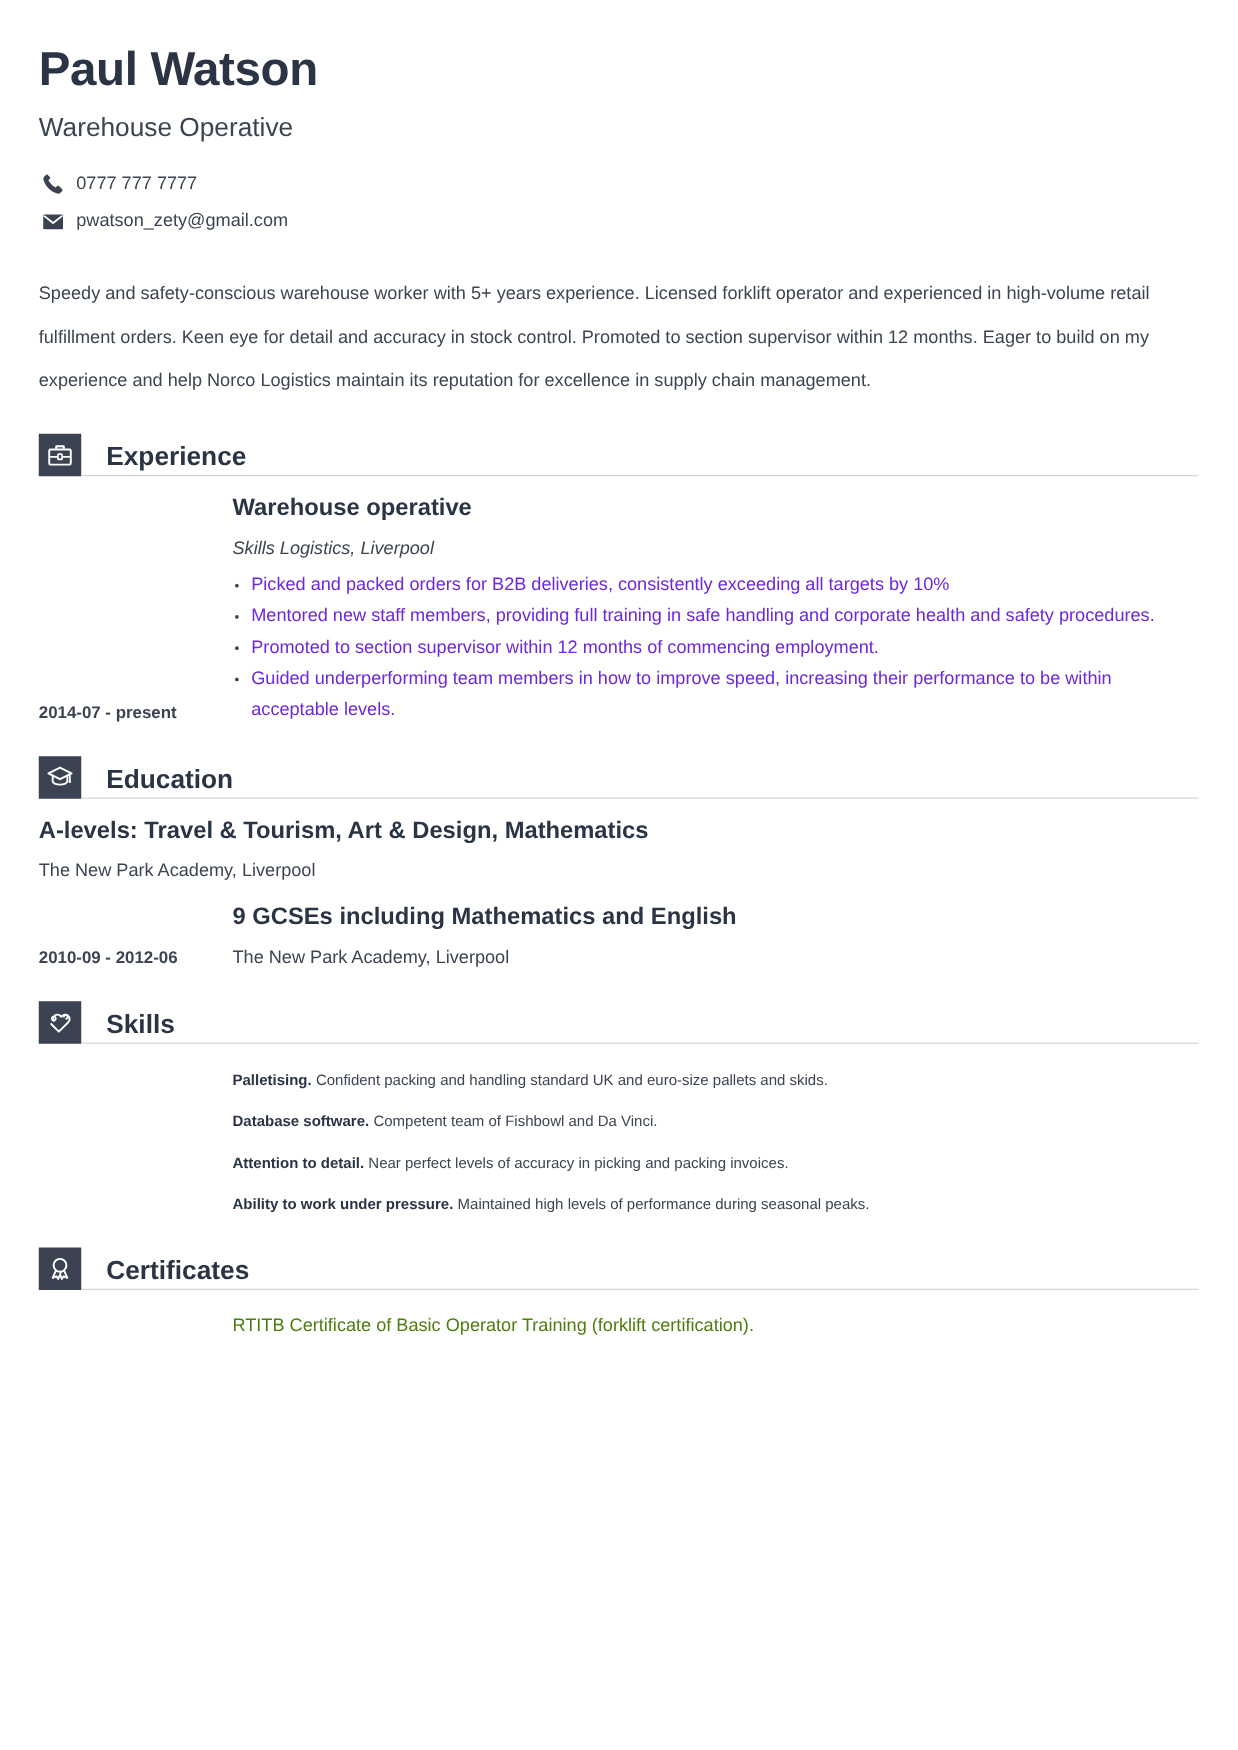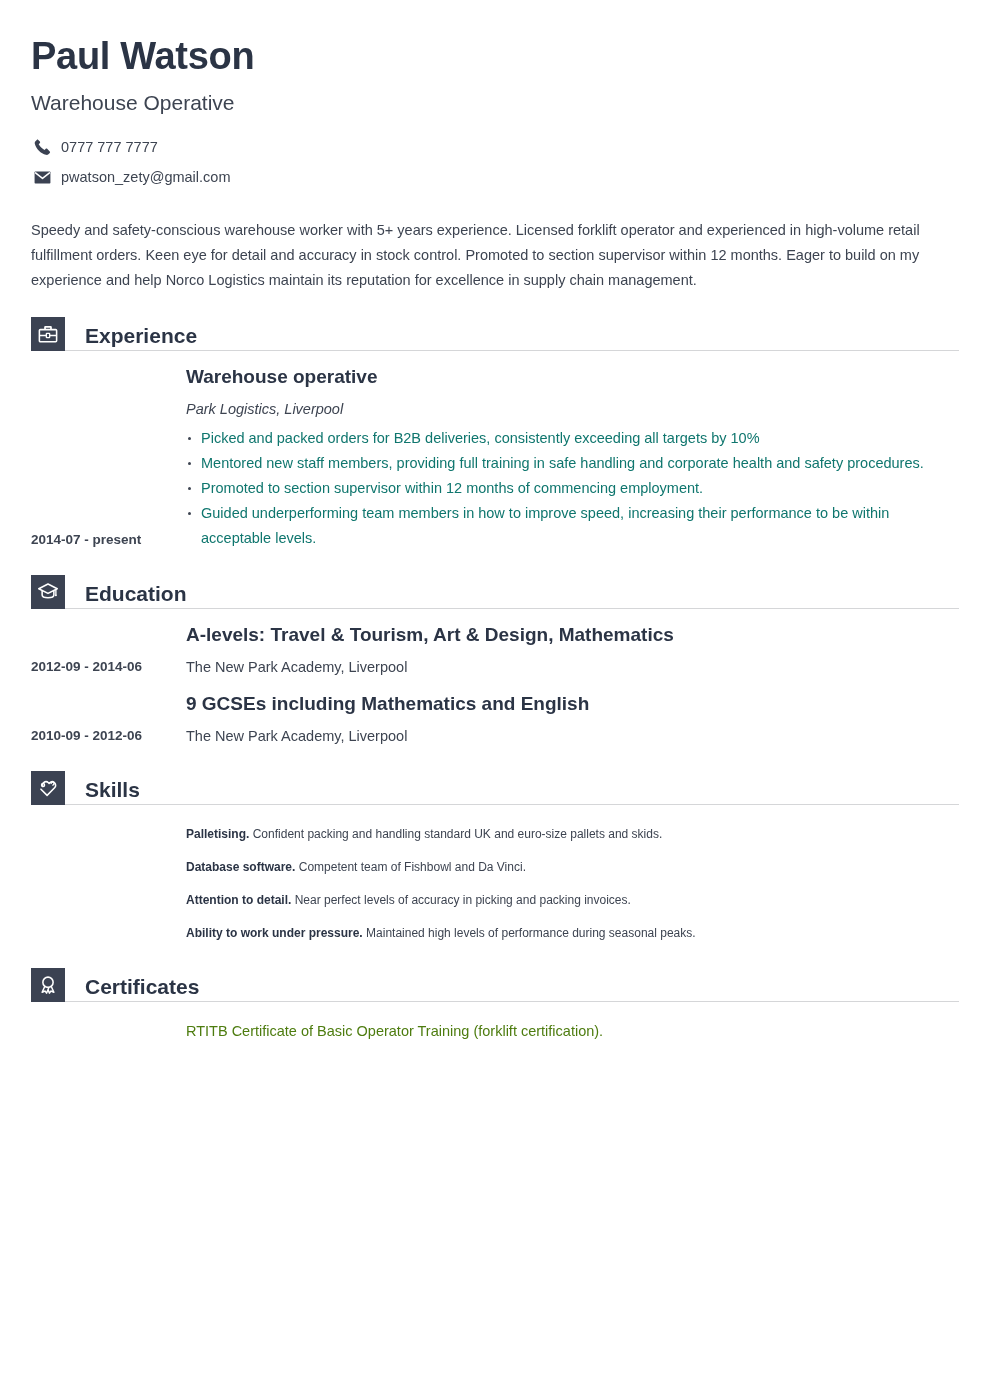--- a/index.html
+++ b/index.html
@@ -63,21 +63,21 @@
   .contact-text {
     font-size: 14.5px;
     color: #3d4451;
     line-height: 1;
   }
 
   
   .summary {
     margin-top: 30px;
     font-size: 14.5px;
-    line-height: 25px;
+    line-height: 35px;
     color: #3d4451;
     text-align: left;
   }
 
   
   .section {
     margin-top: 24px;
   }
   .section-head {
     display: flex;
@@ -153,21 +153,21 @@
   .bullets {
     list-style: none;
     margin: 6px 0 0 0;
     padding: 0;
   }
   .bullets li {
     position: relative;
     padding-left: 15px;
     font-size: 14.5px;
     line-height: 25px;
-    color: #0f766e;
+    color: #6d28d9;
     margin-top: 0;
   }
   .bullets li::before {
     content: "";
     position: absolute;
     left: 2px;
     top: 11px;
     width: 3px;
     height: 3px;
     border-radius: 50%;
@@ -249,21 +249,21 @@
         </svg>
       </span>
       <span class="section-title">Experience</span>
       <span class="section-rule"></span>
     </div>
 
     <div class="entry">
       <div class="entry-dates">2014-07 - present</div>
       <div class="entry-body">
         <div class="entry-role">Warehouse operative</div>
-        <div class="entry-org">Park Logistics, Liverpool</div>
+        <div class="entry-org">Skills Logistics, Liverpool</div>
         <ul class="bullets">
           <li>Picked and packed orders for B2B deliveries, consistently exceeding all targets by 10%</li>
           <li>Mentored new staff members, providing full training in safe handling and corporate health and safety procedures.</li>
           <li>Promoted to section supervisor within 12 months of commencing employment.</li>
           <li>Guided underperforming team members in how to improve speed, increasing their performance to be within acceptable levels.</li>
         </ul>
       </div>
     </div>
   </div>
 
@@ -275,21 +275,20 @@
           <path d="M5.6 10.6v4.6c0 1.7 2.9 3 6.4 3s6.4-1.3 6.4-3v-4.6" fill="none" stroke="#ffffff" stroke-width="1.7" stroke-linejoin="round"></path>
           <path d="M20.6 9.1v5.4" stroke="#ffffff" stroke-width="1.5" stroke-linecap="round"></path>
           <circle cx="20.6" cy="15.6" r="1.1" fill="#ffffff"></circle>
         </svg>
       </span>
       <span class="section-title">Education</span>
       <span class="section-rule"></span>
     </div>
 
     <div class="entry">
-      <div class="entry-dates">2012-09 - 2014-06</div>
       <div class="entry-body">
         <div class="entry-role">A-levels: Travel &amp; Tourism, Art &amp; Design, Mathematics</div>
         <div class="entry-org plain">The New Park Academy, Liverpool</div>
       </div>
     </div>
 
     <div class="entry">
       <div class="entry-dates">2010-09 - 2012-06</div>
       <div class="entry-body">
         <div class="entry-role">9 GCSEs including Mathematics and English</div>

